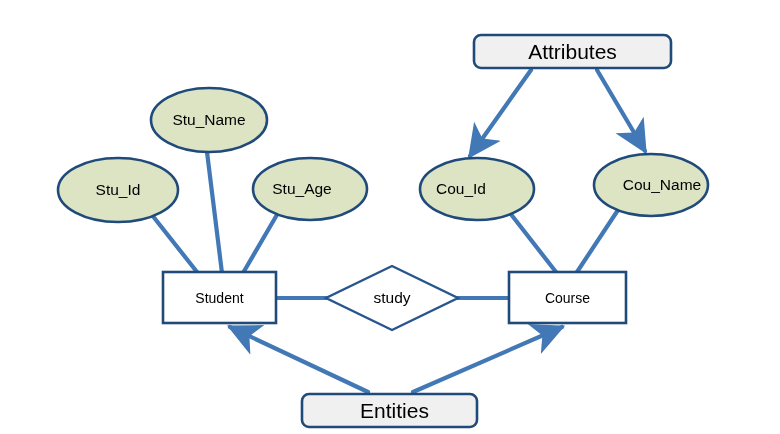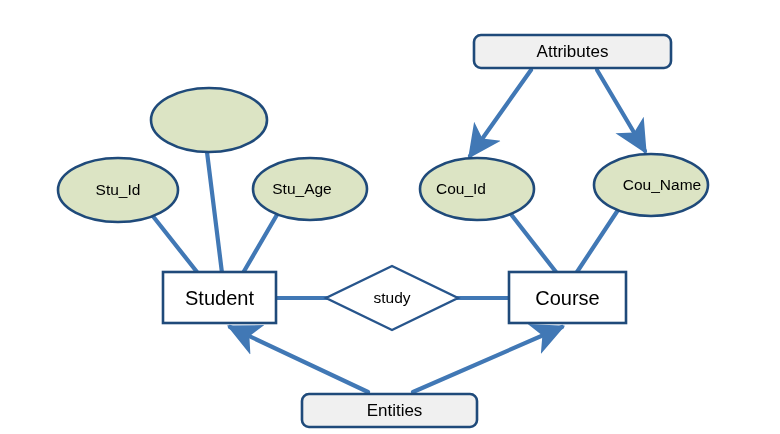--- a/index.html
+++ b/index.html
@@ -31,27 +31,27 @@
     justify-content: center;
     text-align: center;
     color: #000000;
     pointer-events: none;
     white-space: nowrap;
   }
   .attr-label {
     font-size: 15.5px;
   }
   .entity-label {
-    font-size: 20px;
+    font-size: 14px;
   }
   .rel-label {
     font-size: 15.5px;
   }
   .legend-label {
-    font-size: 17px;
+    font-size: 21px;
   }
 </style>
 </head>
 <body>
 
 <div id="canvas">
 
   <svg id="diagram-svg" viewBox="0 0 780 434">
     <defs>
       <marker id="arrowhead" markerWidth="9" markerHeight="9" refX="7.2" refY="4.5" orient="auto" markerUnits="strokeWidth">
@@ -101,20 +101,21 @@
     </g>
 
     <g>
       <rect x="474" y="35" width="197" height="33" rx="7" ry="7" fill="#f0f0f0" stroke="#1f4a7a" stroke-width="2.6"></rect>
       <rect x="302" y="394" width="175" height="33" rx="7" ry="7" fill="#f0f0f0" stroke="#1f4a7a" stroke-width="2.6"></rect>
     </g>
   </svg>
 
   <div class="node-label attr-label" style="left:58px; top:174px; width:120px; height:32px;">Stu_Id</div>
 
+  <div class="node-label attr-label" style="left:151px; top:104px; width:116px; height:32px;">Stu_Name</div>
 
   <div class="node-label attr-label" style="left:253px; top:173px; width:98px; height:32px;">Stu_Age</div>
 
   <div class="node-label attr-label" style="left:404px; top:173px; width:114px; height:32px;">Cou_Id</div>
 
   <div class="node-label attr-label" style="left:594px; top:169px; width:136px; height:32px;">Cou_Name</div>
 
   <div class="node-label entity-label" style="left:163px; top:282px; width:113px; height:32px;">Student</div>
 
   <div class="node-label entity-label" style="left:509px; top:282px; width:117px; height:32px;">Course</div>

